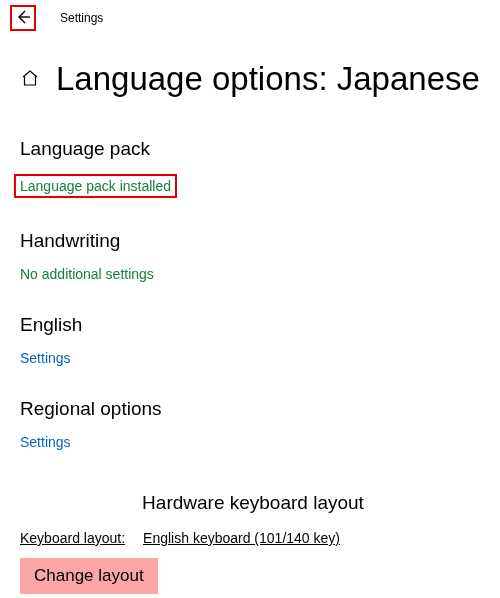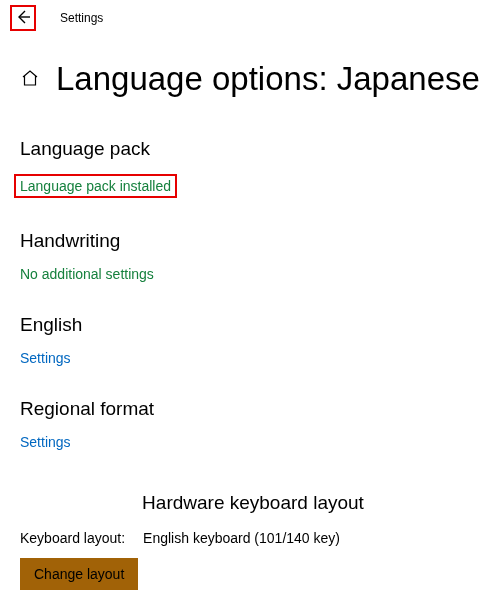--- a/index.html
+++ b/index.html
@@ -78,27 +78,28 @@
     .link {
       font-size: 14px;
       color: #0067c0;
       cursor: pointer;
     }
     .kb-row {
       display: flex;
       align-items: center;
       font-size: 14px;
       margin-bottom: 12px;
+      text-decoration: underline;
     }
     .kb-label { margin-right: 18px; }
     .btn {
-      background: #a16207;
+      background: #fca5a5;
       border: none;
       padding: 8px 14px;
-      font-size: 14px;
+      font-size: 17px;
       font-family: inherit;
       cursor: pointer;
       color: #000;
     }
   </style>
 </head>
 <body>
 
 <div class="titlebar">
   <div class="back-btn">
@@ -127,21 +128,21 @@
 <div class="content">
   <div class="section-heading first">Language pack</div>
   <div class="status-highlighted status-text">Language pack installed</div>
 
   <div class="section-heading">Handwriting</div>
   <div class="status-text">No additional settings</div>
 
   <div class="section-heading">English</div>
   <div class="link">Settings</div>
 
-  <div class="section-heading">Regional format</div>
+  <div class="section-heading">Regional options</div>
   <div class="link">Settings</div>
 
   <div class="section-heading hw">Hardware keyboard layout</div>
   <div class="kb-row">
     <span class="kb-label">Keyboard layout:</span>
     <span>English keyboard (101/140 key)</span>
   </div>
   <button class="btn">Change layout</button>
 </div>
 

